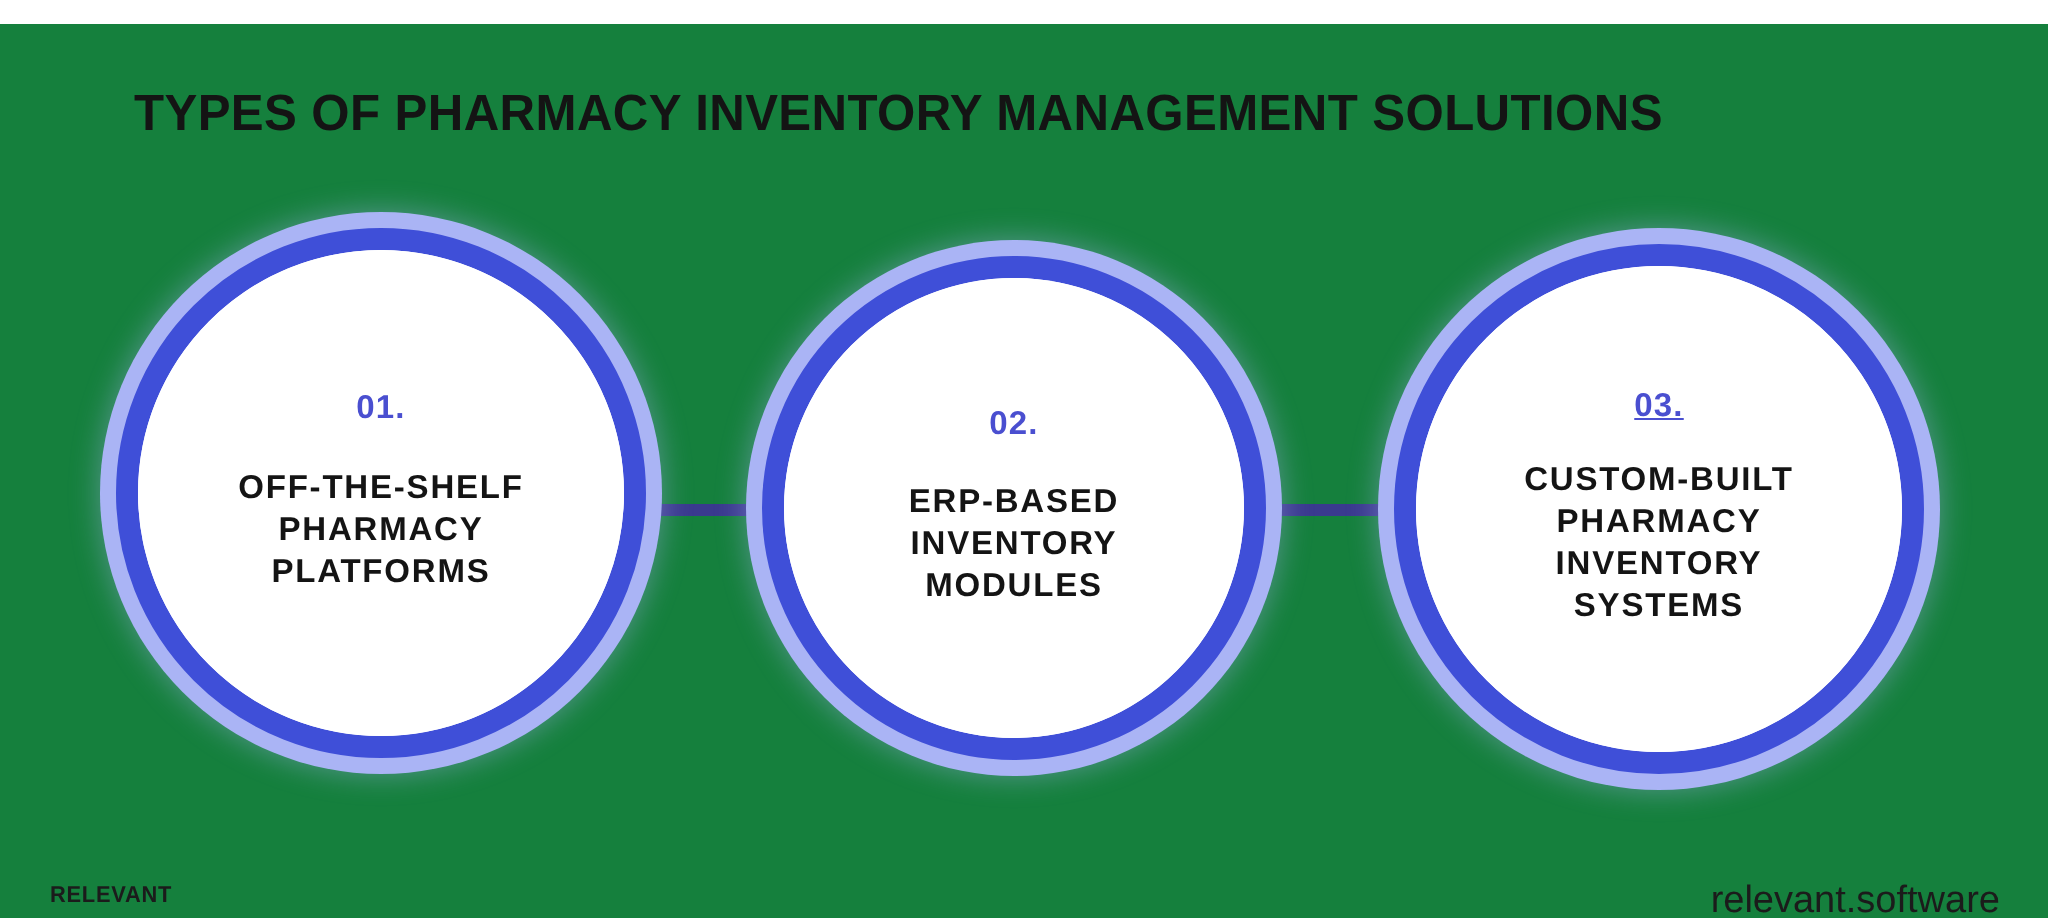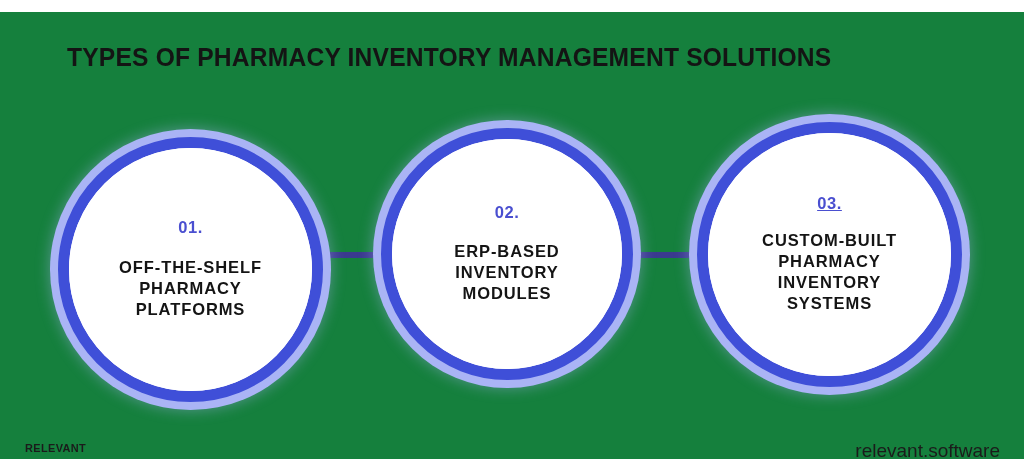--- a/index.html
+++ b/index.html
@@ -67,21 +67,21 @@
     background: #ffffff;
     display: flex;
     flex-direction: column;
     align-items: center;
     justify-content: center;
     overflow: hidden;
   }
 
   #circle-1 {
     left: 58px;
-    top: 125px;
+    top: 102px;
     width: 265px;
     height: 265px;
     border-width: 11px;
     box-shadow: 0 0 0 8px #aab4f5, 0 0 14px 9px rgba(170,180,245,0.40);
   }
   #circle-2 {
     left: 381px;
     top: 116px;
     width: 252px;
     height: 252px;

